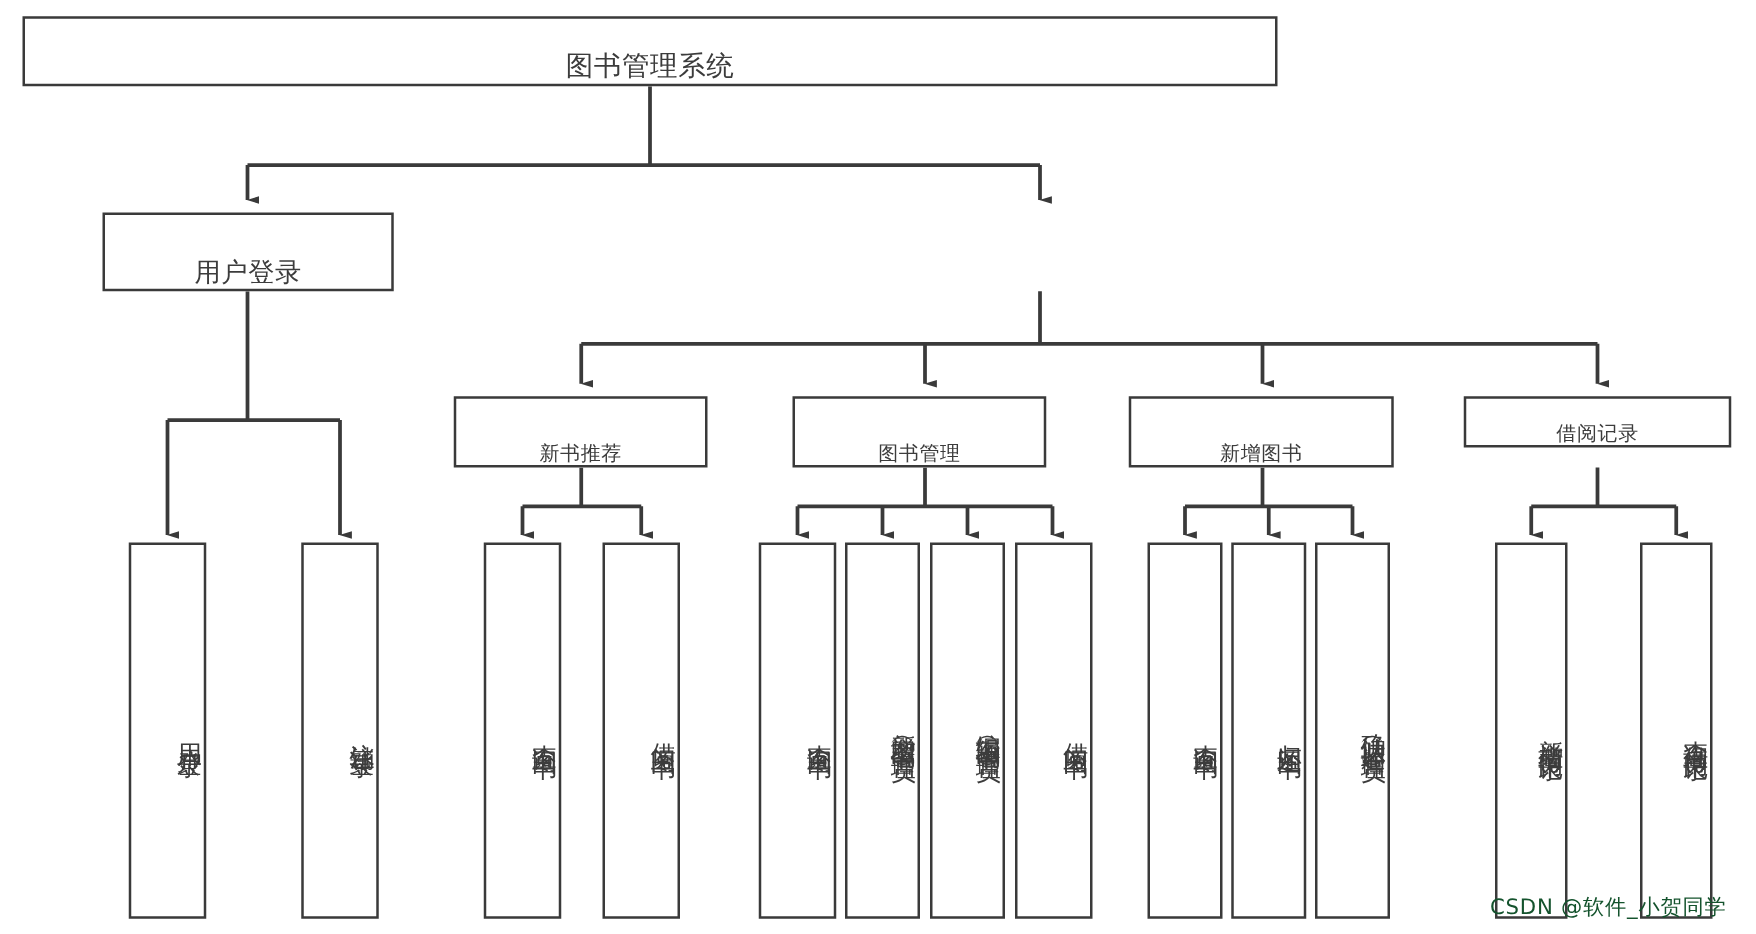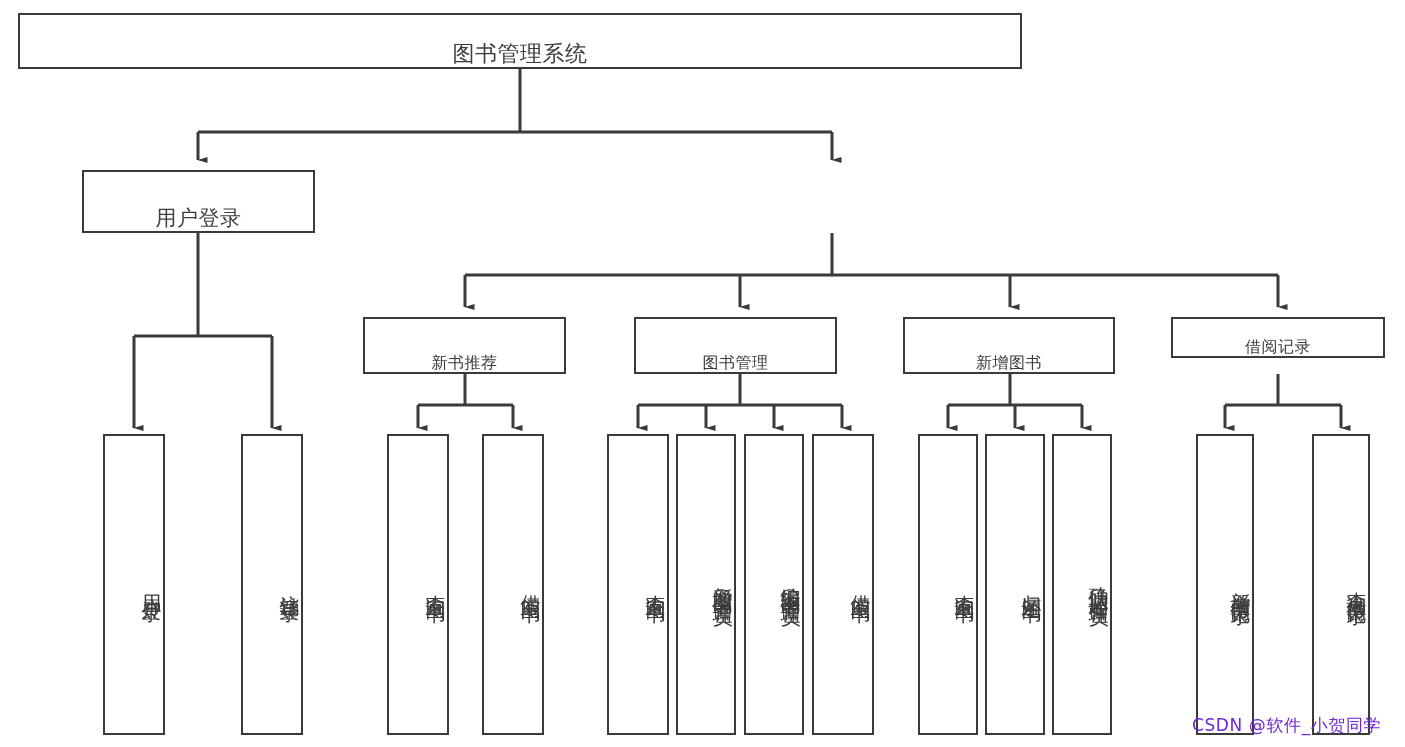--- a/index.html
+++ b/index.html
@@ -36,21 +36,21 @@
     writing-mode:vertical-rl;
     text-orientation:upright;
     white-space:normal;
     display:block;
   }
   #watermark{
     position:absolute;
     left:1192px;
     top:714px;
     font-size:17px;
-    color:#6d28d9;
+    color:#14532d;
     letter-spacing:0.6px;
     white-space:nowrap;
     pointer-events:none;
   }
 </style>
 </head>
 <body>
 
 <div id="canvas">
 

